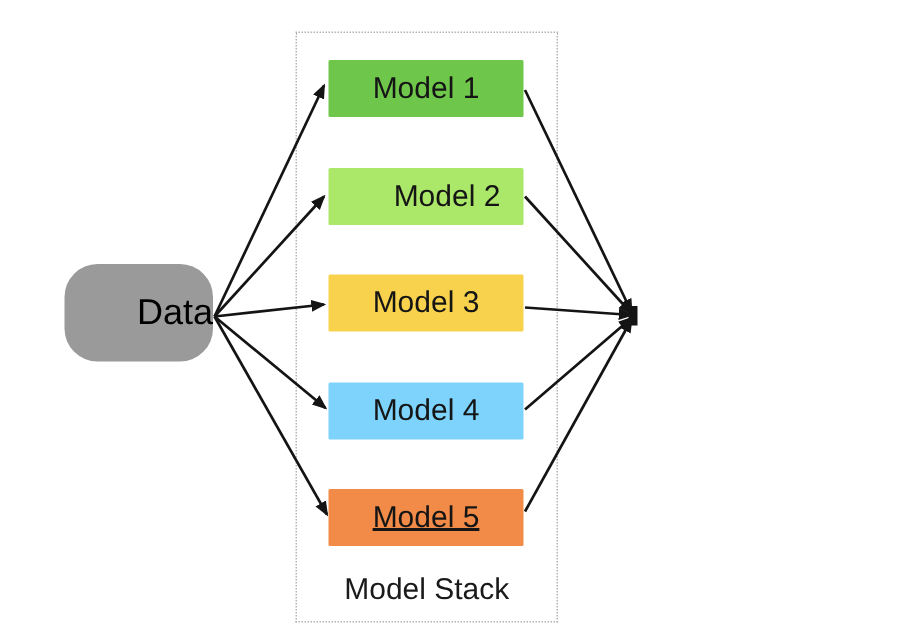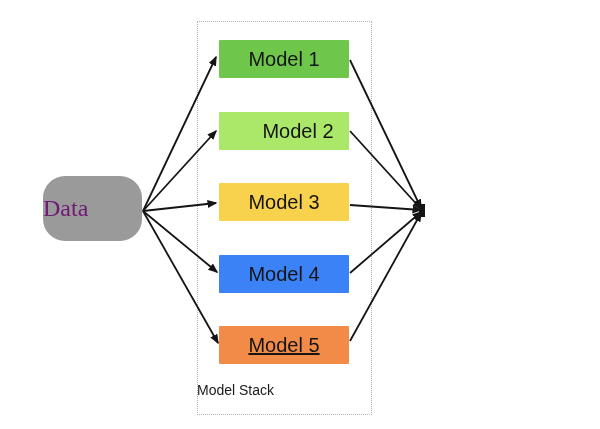--- a/index.html
+++ b/index.html
@@ -32,21 +32,22 @@
     width: 175px; height: 394px;
     border: 1px dotted #b3b3b3;
     background: #ffffff;
     z-index: 1;
   }
 
   .stack-label {
     position: absolute;
     left: 197px; top: 382px;
     width: 175px;
-    font-size: 14px;
+    text-align: center;
+    font-size: 20px;
     color: #1a1a1a;
     z-index: 3;
   }
 
   .model-box {
     position: absolute;
     left: 219px;
     width: 130px; height: 38px;
     display: flex;
     align-items: center;
@@ -59,24 +60,23 @@
   .model-1 { top: 40px; }
   .model-2 { top: 112px; padding-left: 28px; }
   .model-3 { top: 183px; }
   .model-4 { top: 255px; }
   .model-5 { top: 326px; }
 
   .node {
     position: absolute;
     display: flex;
     align-items: center;
-    justify-content: flex-start;
-    color: #701a75;
+    justify-content: flex-end;
+    color: #000000;
     z-index: 3;
-    font-family: Liberation Serif, serif;
   }
   .data-node {
     left: 43px; top: 176px;
     width: 99px; height: 65px;
     border-radius: 22px;
     font-size: 24px;
   }
   .meta-node {
     left: 426px; top: 185px;
     width: 128px; height: 48px;
@@ -115,21 +115,21 @@
 
   <div class="model-box model-1" style="background: rgb(110, 198, 74);">
     <span>Model 1</span>
   </div>
   <div class="model-box model-2" style="background: rgb(171, 231, 104);">
     <span>Model 2</span>
   </div>
   <div class="model-box model-3" style="background: rgb(248, 209, 77);">
     <span>Model 3</span>
   </div>
-  <div class="model-box model-4" style="background: #3b82f6; text-align: center;">
+  <div class="model-box model-4" style="background: #7dd3fc; text-align: center;">
     <span>Model 4</span>
   </div>
   <div class="model-box model-5" style="background: rgb(241, 139, 71); text-decoration: underline;">
     <span>Model 5</span>
   </div>
 
   <div class="node data-node" style="background: rgb(154, 154, 154);">
     <span>Data</span>
   </div>
 

